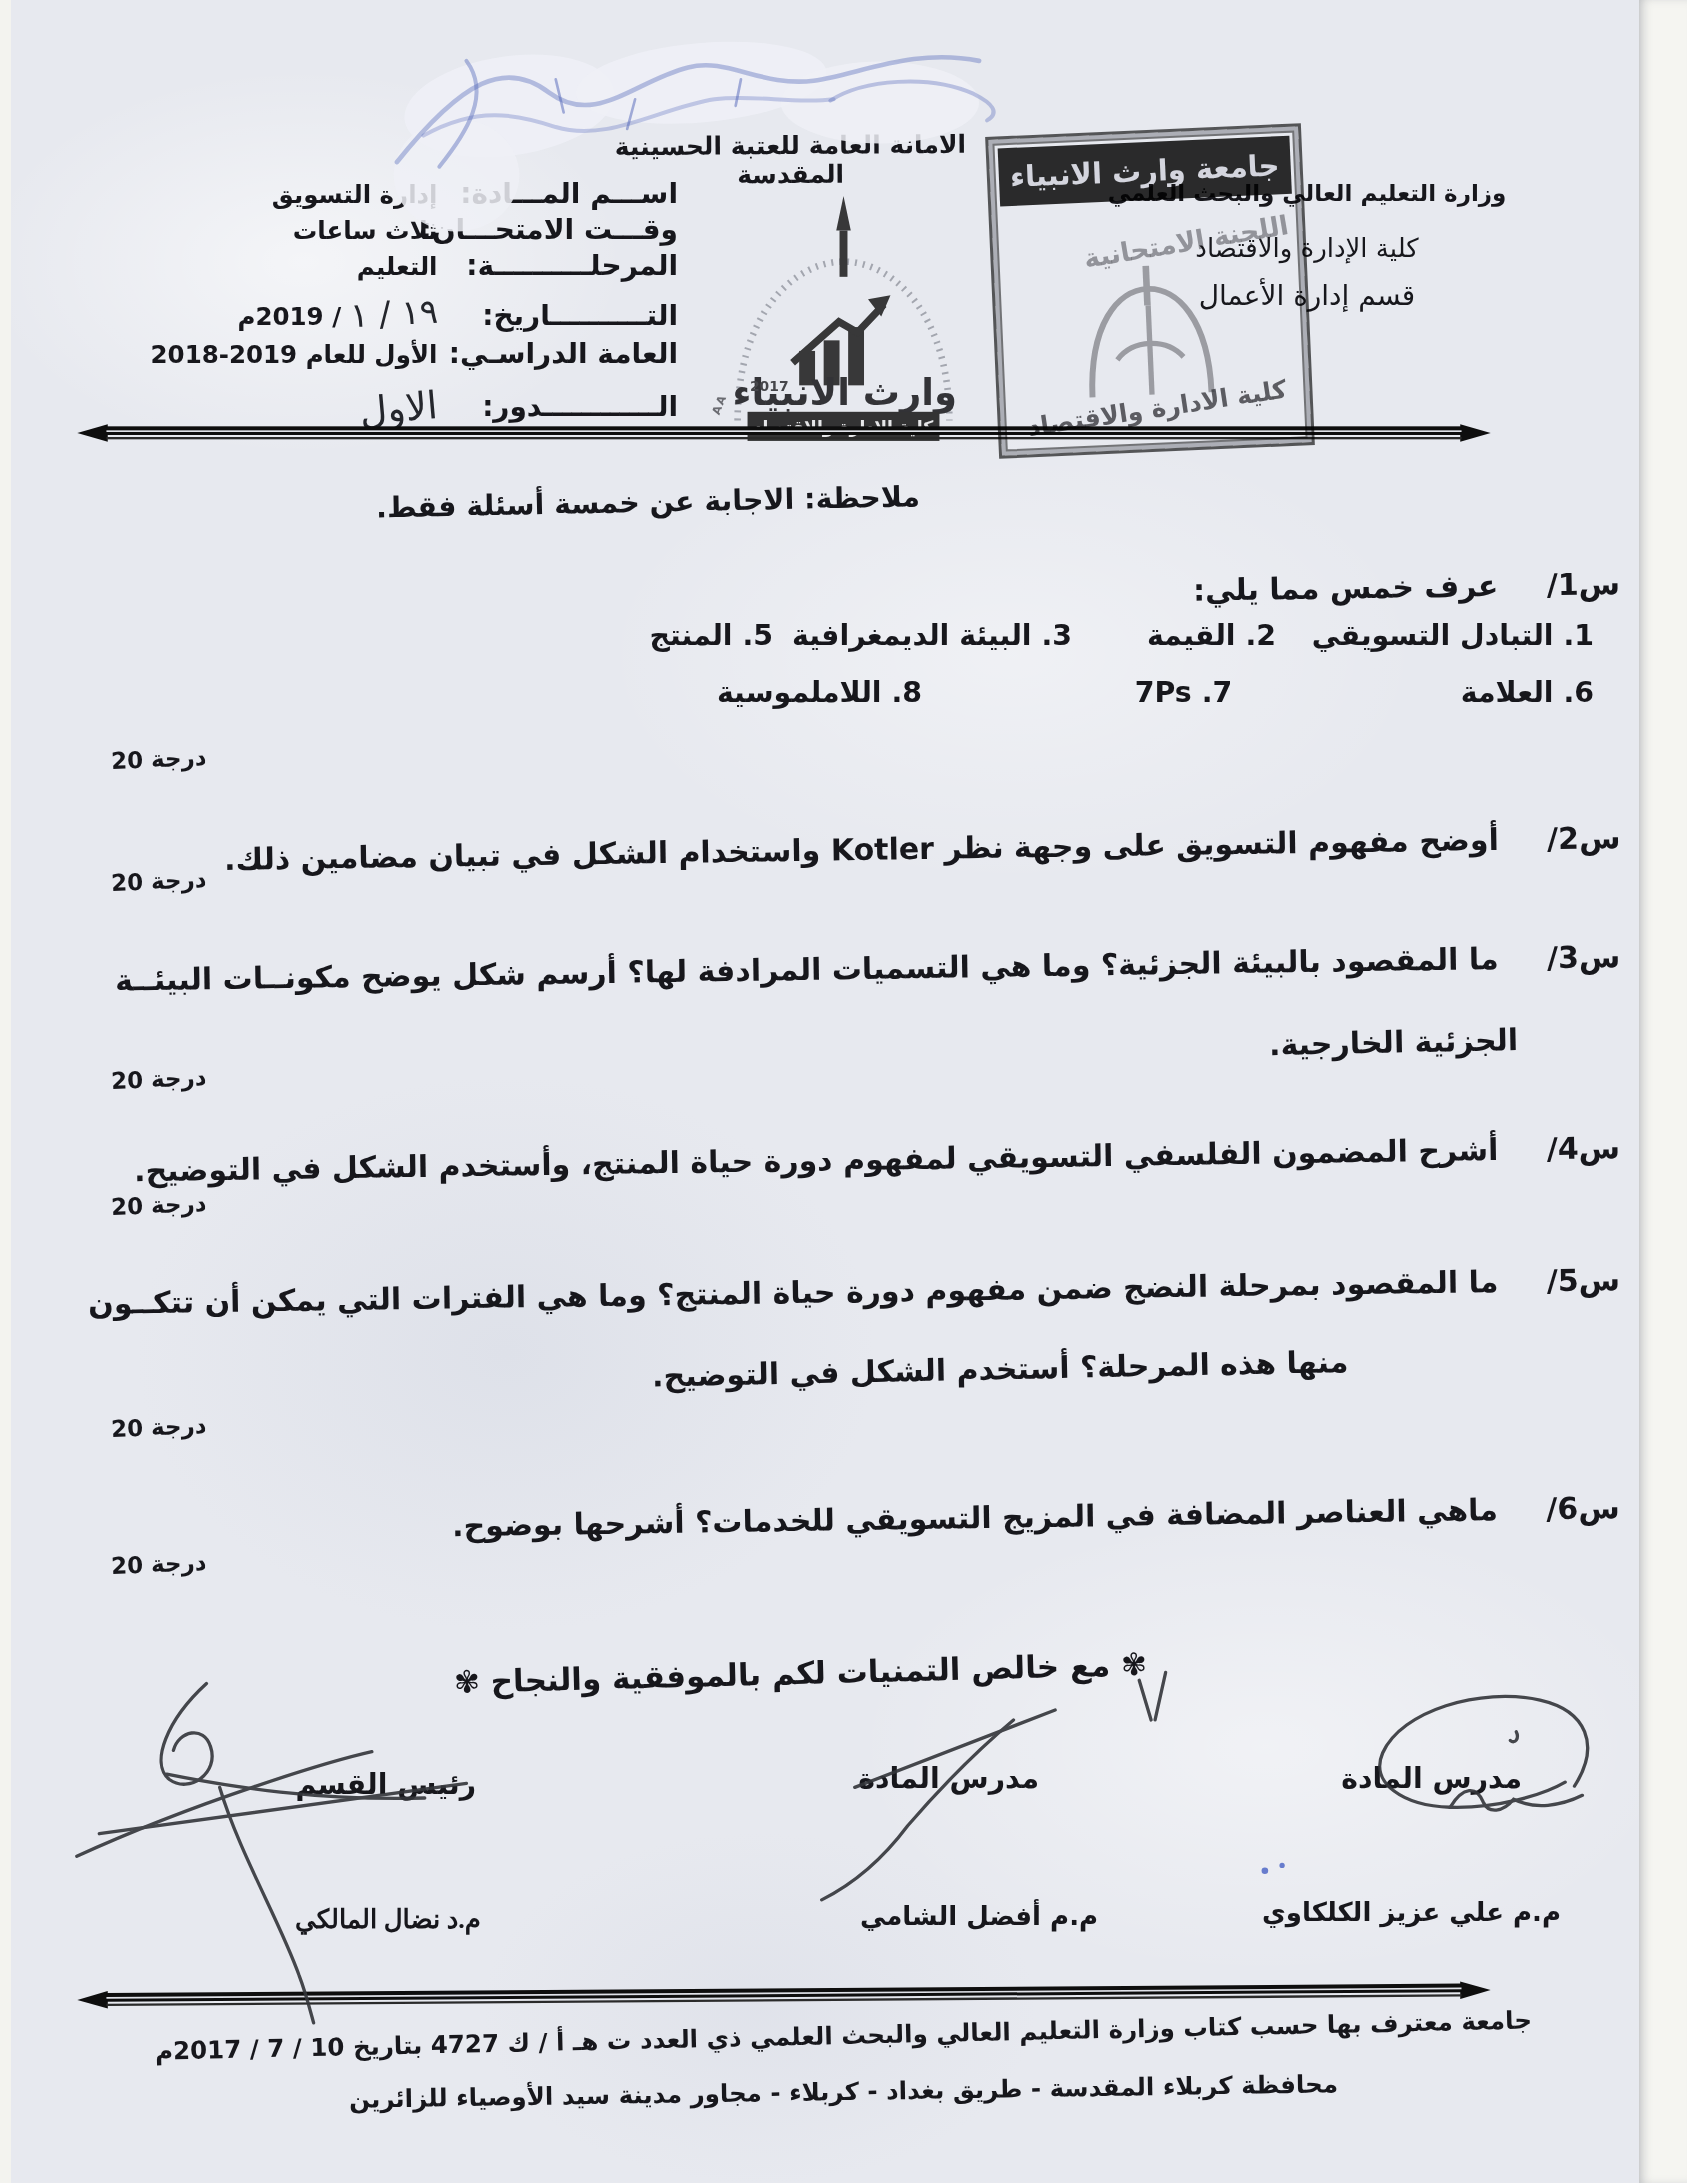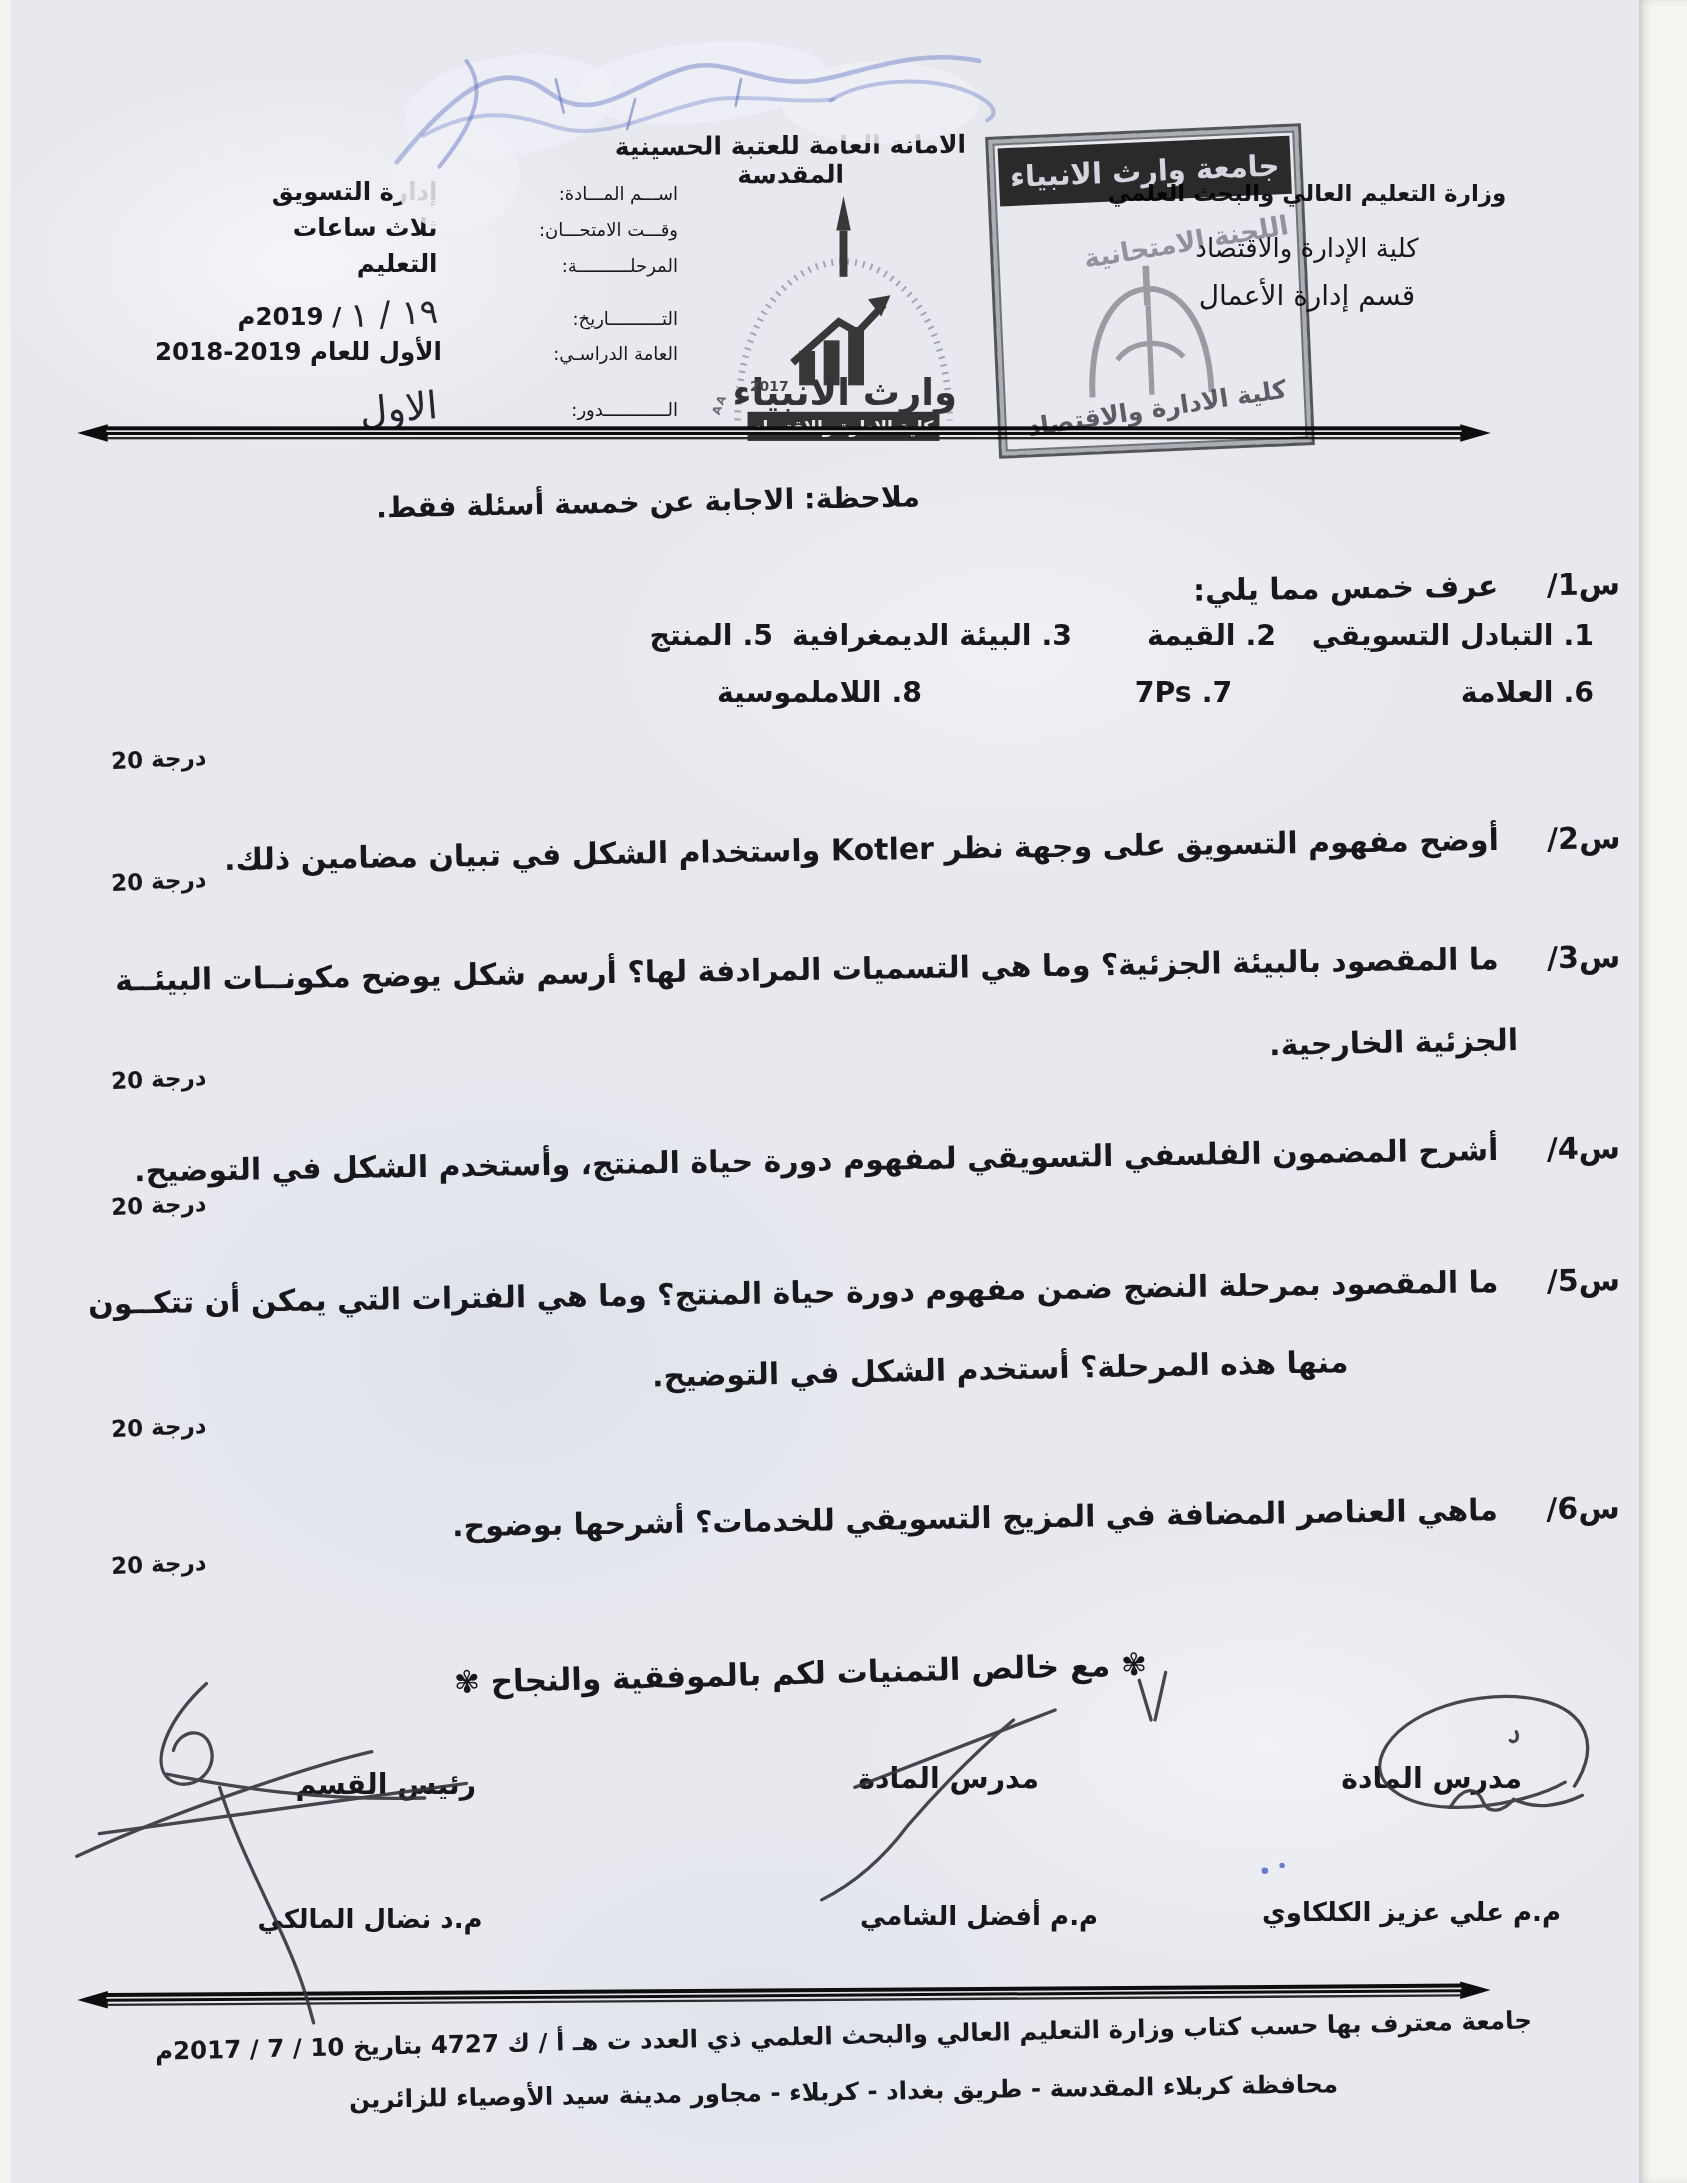--- a/index.html
+++ b/index.html
@@ -45,21 +45,21 @@
   .hdr-right .l1{font-size:23px;font-weight:bold;margin-bottom:26.5px;}
   .hdr-right .l2{font-size:36px;font-weight:bold;margin-bottom:36px;letter-spacing:0.7px;}
   .hdr-right .l3{font-size:26px;font-weight:normal;margin-bottom:16.5px;}
   .hdr-right .l4{font-size:28px;font-weight:normal;}
 
   
   .hdr-left{position:absolute;top:177px;left:155px;width:523px;z-index:12;}
   .hrow{display:flex;direction:rtl;align-items:baseline;}
   .hrow.short{height:36px;}
   .hrow.tall{height:44px;}
-  .hlabel{width:218px;font-size:18px;font-weight:normal;white-space:nowrap;}
+  .hlabel{width:218px;font-size:28px;font-weight:bold;white-space:nowrap;}
   .hval{flex:1;text-align:right;padding-right:22.5px;font-size:24.5px;font-weight:bold;white-space:nowrap;position:relative;}
   .hand{display:inline-block;font-weight:400;font-size:34px;transform:rotate(-3deg);color:#24262c;}
   .hand-dawr{
     display:inline-block;font-weight:400;font-size:38px;letter-spacing:6.6px;
     transform:rotate(-5deg) translateY(5.3px);color:#24262c;
   }
 
   
   .stamp{
     position:absolute;top:130px;left:992px;width:310px;height:316px;z-index:40;
@@ -131,21 +131,21 @@
     font-size:31px;font-weight:bold;transform:rotate(-1.5deg);white-space:nowrap;z-index:12;
   }
 
   .sig-title{position:absolute;font-size:28.4px;font-weight:bold;text-align:center;white-space:nowrap;z-index:12;}
   .sig-name{position:absolute;font-size:26px;font-weight:bold;text-align:center;white-space:nowrap;z-index:12;}
   .st-right{top:1762px;left:1350px;width:172px;}
   .st-center{top:1762px;left:867px;width:172px;}
   .st-left{top:1768px;left:304px;width:172px;}
   .sn-right{top:1897px;left:1283px;width:278px;}
   .sn-center{top:1901px;left:840px;width:278px;}
-  .sn-left{top:1904px;left:231px;width:278px;}
+  .sn-left{top:1904px;left:249px;width:278px;font-family:Liberation Serif, serif;}
 
   .footer1{
     position:absolute;top:2021px;left:99px;right:99px;text-align:center;
     font-size:24.5px;font-weight:bold;transform:rotate(-1.3deg);white-space:nowrap;z-index:12;
   }
   .footer2{
     position:absolute;top:2077px;left:99px;right:99px;text-align:center;
     font-size:24.5px;font-weight:bold;transform:rotate(-.9deg);white-space:nowrap;z-index:12;
   }
 

